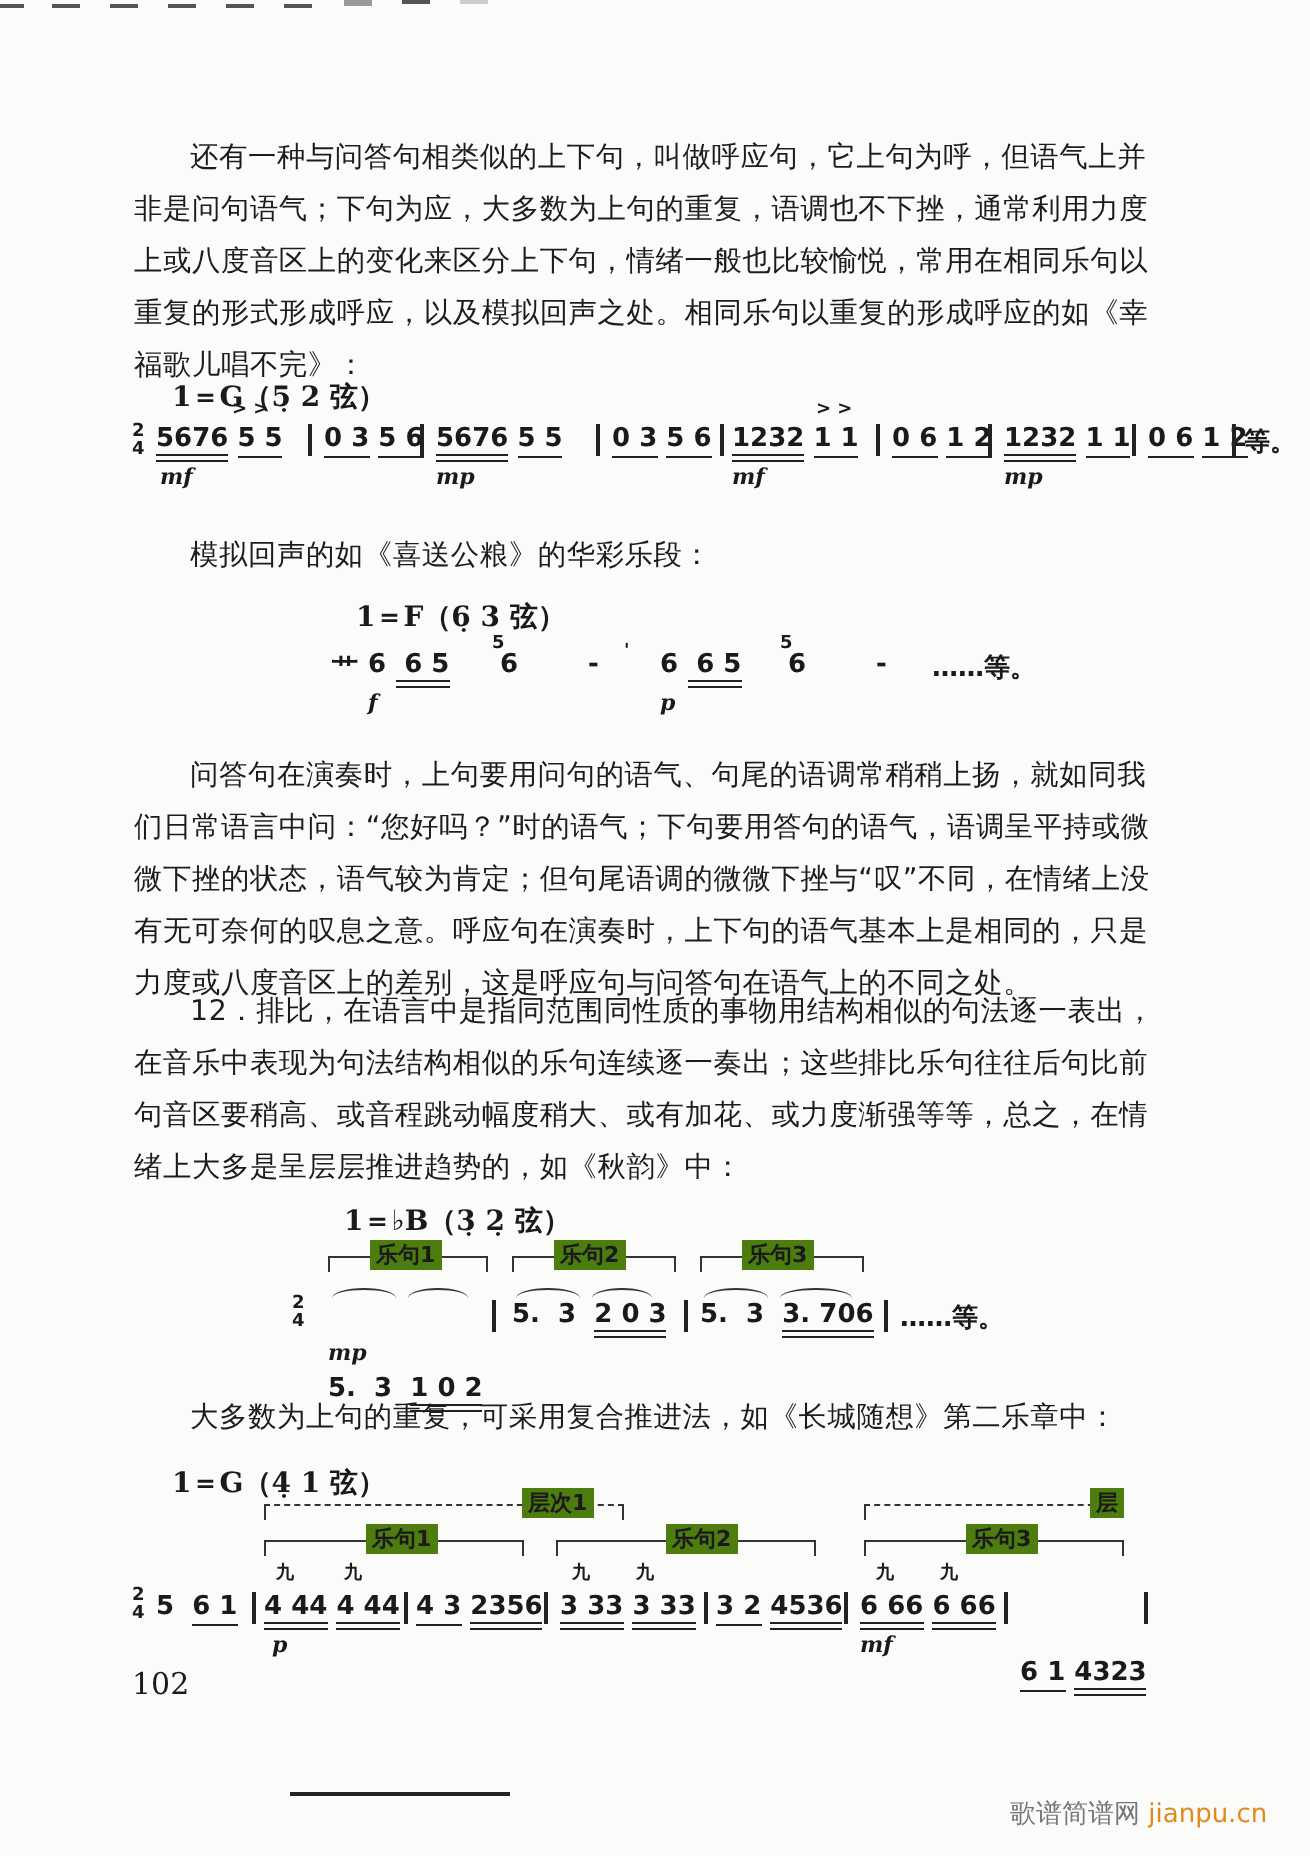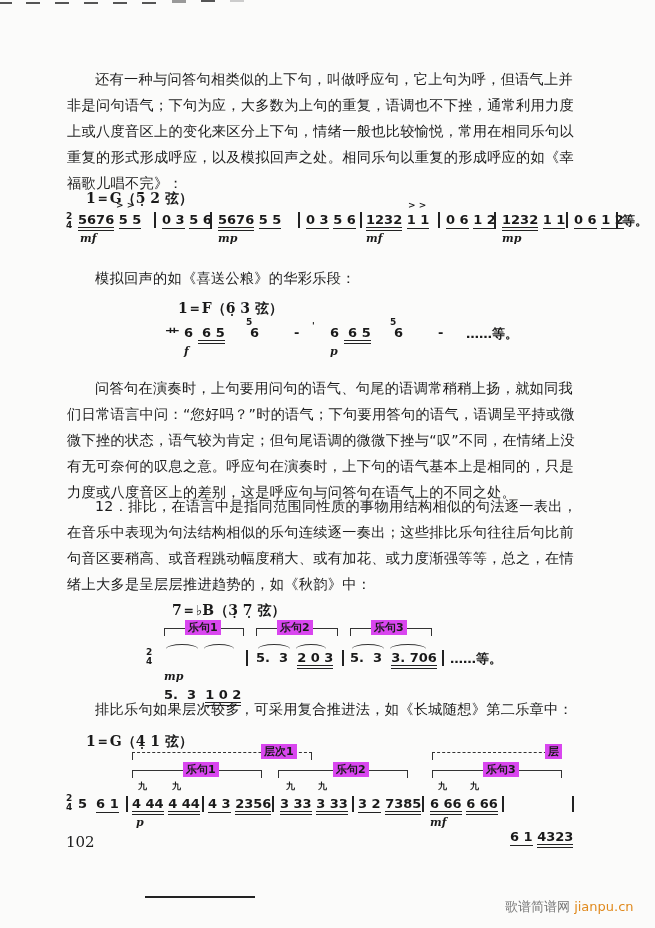--- a/index.html
+++ b/index.html
@@ -12,21 +12,21 @@
   .key { position:absolute; font-family:"DejaVu Serif", serif; font-size:14px; font-weight:bold; white-space:nowrap; }
   .score { position:absolute; font-family:"DejaVu Sans", sans-serif; font-weight:bold; font-size:13px; white-space:nowrap; }
   .m { position:absolute; white-space:nowrap; }
   .ul1 { border-bottom:1.5px solid #222; padding-bottom:1px; }
   .ul2 { border-bottom:4px double #222; padding-bottom:0px; }
   .bar { position:absolute; width:2px; background:#222; }
   .dyn { position:absolute; font-family:"DejaVu Serif", serif; font-style:italic; font-weight:bold; font-size:11px; }
   .acc { position:absolute; font-size:9px; font-weight:bold; }
   .bracket { position:absolute; border-top:1.5px solid #333; border-left:1.5px solid #333; border-right:1.5px solid #333; height:8px; }
   .bracket.dashed { border-top-style:dashed; }
-  .bracket-label { position:absolute; font-family:"DejaVu Sans", sans-serif; font-size:11px; background:#d946ef; padding:0 3px; top:-9px; }
+  .bracket-label { position:absolute; font-family:"DejaVu Sans", sans-serif; font-size:11px; background:#4d7c0f; padding:0 3px; top:-9px; }
   .slur { position:absolute; height:10px; border-top:1.5px solid #333; border-radius:50% 50% 0 0; }
   .small { position:absolute; font-size:9px; font-family:"DejaVu Sans", sans-serif; }
   .pagenum { position:absolute; left:66px; top:833px; font-size:15px; font-family:"DejaVu Serif", serif;text-align:center; }
   .footline { position:absolute; left:145px; top:896px; width:110px; height:2px; background:#222; }
   .watermark { position:absolute; left:505px; top:898px; font-size:13px; font-family:"DejaVu Sans", sans-serif; color:#777; }
   .watermark .wm-url { color:#e08a1e; font-size:13px; }
   .timesig { position:absolute; font-size:9px; font-weight:bold; line-height:9px; text-align:center; font-family:"DejaVu Sans", sans-serif; }
 </style>
 </head>
 <body>
@@ -97,21 +97,21 @@
 </div>
 
 <div class="para" style="top:375px;">
   <span class="indent"></span><span>问答句在演奏时，上句要用问句的语气、句尾的语调常稍稍上扬，就如同我们日常语言中问：“您好吗？”时的语气；下句要用答句的语气，语调呈平持或微微下挫的状态，语气较为肯定；但句尾语调的微微下挫与“叹”不同，在情绪上没有无可奈何的叹息之意。呼应句在演奏时，上下句的语气基本上是相同的，只是力度或八度音区上的差别，这是呼应句与问答句在语气上的不同之处。</span>
 </div>
 
 <div class="para" style="top:493px;">
   <span class="indent"></span><span>12．排比，在语言中是指同范围同性质的事物用结构相似的句法逐一表出，在音乐中表现为句法结构相似的乐句连续逐一奏出；这些排比乐句往往后句比前句音区要稍高、或音程跳动幅度稍大、或有加花、或力度渐强等等，总之，在情绪上大多是呈层层推进趋势的，如《秋韵》中：</span>
 </div>
 
-<div class="key" style="left:172px;top:602px;">7＝♭B（3̣ 7̣ 弦）</div>
+<div class="key" style="left:172px;top:602px;">1＝♭B（3̣ 2̣ 弦）</div>
 <div class="score" style="left:146px;top:628px;width:380px;height:60px;">
   <div class="bracket" style="left:18px;top:0;width:80px;">
       <span class="bracket-label" style="left:20px;">乐句1</span>
     </div>
   <div class="bracket" style="left:110px;top:0;width:82px;">
       <span class="bracket-label" style="left:20px;">乐句2</span>
     </div>
   <div class="bracket" style="left:204px;top:0;width:82px;">
       <span class="bracket-label" style="left:20px;">乐句3</span>
     </div>
@@ -126,21 +126,21 @@
   <div class="bar" style="left:196px;top:22px;height:16px;"></div>
   <div class="slur" style="left:206px;top:16px;width:32px;"></div>
   <div class="slur" style="left:244px;top:16px;width:36px;"></div>
   <span class="m" style="left:204px;top:22px;">5. &nbsp;3 &nbsp;<span class="ul2">3. 706</span></span>
   <div class="bar" style="left:296px;top:22px;height:16px;"></div>
   <span class="m" style="left:304px;top:22px;font-family:'DejaVu Sans',sans-serif;">……等。</span>
   <span class="dyn" style="left:18px;top:42px;">mp</span>
 </div>
 
 <div class="para" style="top:696px;">
-  <span class="indent"></span><span>排比乐句如果层次较多，可采用复合推进法，如《长城随想》第二乐章中：</span>
+  <span class="indent"></span><span>大多数为上句的重复，可采用复合推进法，如《长城随想》第二乐章中：</span>
 </div>
 
 <div class="key" style="left:86px;top:733px;">1＝G（4̣ 1 弦）</div>
 <div class="score" style="left:66px;top:752px;width:540px;height:80px;">
   <div class="bracket dashed" style="left:66px;top:0;width:180px;border-right:1.5px solid #333;">
       <span class="bracket-label" style="left:128px;">层次1</span>
     </div>
   <div class="bracket dashed" style="left:366px;top:0;width:120px;border-right:none;">
       <span class="bracket-label" style="left:112px;">层</span>
     </div>
@@ -160,21 +160,21 @@
   <span class="small" style="left:72px;top:28px;">九</span>
   <span class="small" style="left:106px;top:28px;">九</span>
   <span class="m" style="left:66px;top:44px;"><span class="ul2">4 44</span> <span class="ul2">4 44</span></span>
   <div class="bar" style="left:136px;top:44px;height:16px;"></div>
   <span class="m" style="left:142px;top:44px;"><span class="ul1">4 3</span> <span class="ul2">2356</span></span>
   <div class="bar" style="left:206px;top:44px;height:16px;"></div>
   <span class="small" style="left:220px;top:28px;">九</span>
   <span class="small" style="left:252px;top:28px;">九</span>
   <span class="m" style="left:214px;top:44px;"><span class="ul2">3 33</span> <span class="ul2">3 33</span></span>
   <div class="bar" style="left:286px;top:44px;height:16px;"></div>
-  <span class="m" style="left:292px;top:44px;"><span class="ul1">3 2</span> <span class="ul2">7385</span></span>
+  <span class="m" style="left:292px;top:44px;"><span class="ul1">3 2</span> <span class="ul2">4536</span></span>
   <div class="bar" style="left:356px;top:44px;height:16px;"></div>
   <span class="small" style="left:372px;top:28px;">九</span>
   <span class="small" style="left:404px;top:28px;">九</span>
   <span class="m" style="left:364px;top:44px;"><span class="ul2">6 66</span> <span class="ul2">6 66</span></span>
   <div class="bar" style="left:436px;top:44px;height:16px;"></div>
   <span class="m" style="left:444px;top:44px;margin-top:33px;"><span class="ul1">6 1</span> <span class="ul2">4323</span></span>
   <div class="bar" style="left:506px;top:44px;height:16px;"></div>
   <span class="dyn" style="left:70px;top:64px;">p</span>
   <span class="dyn" style="left:364px;top:64px;">mf</span>
 </div>

